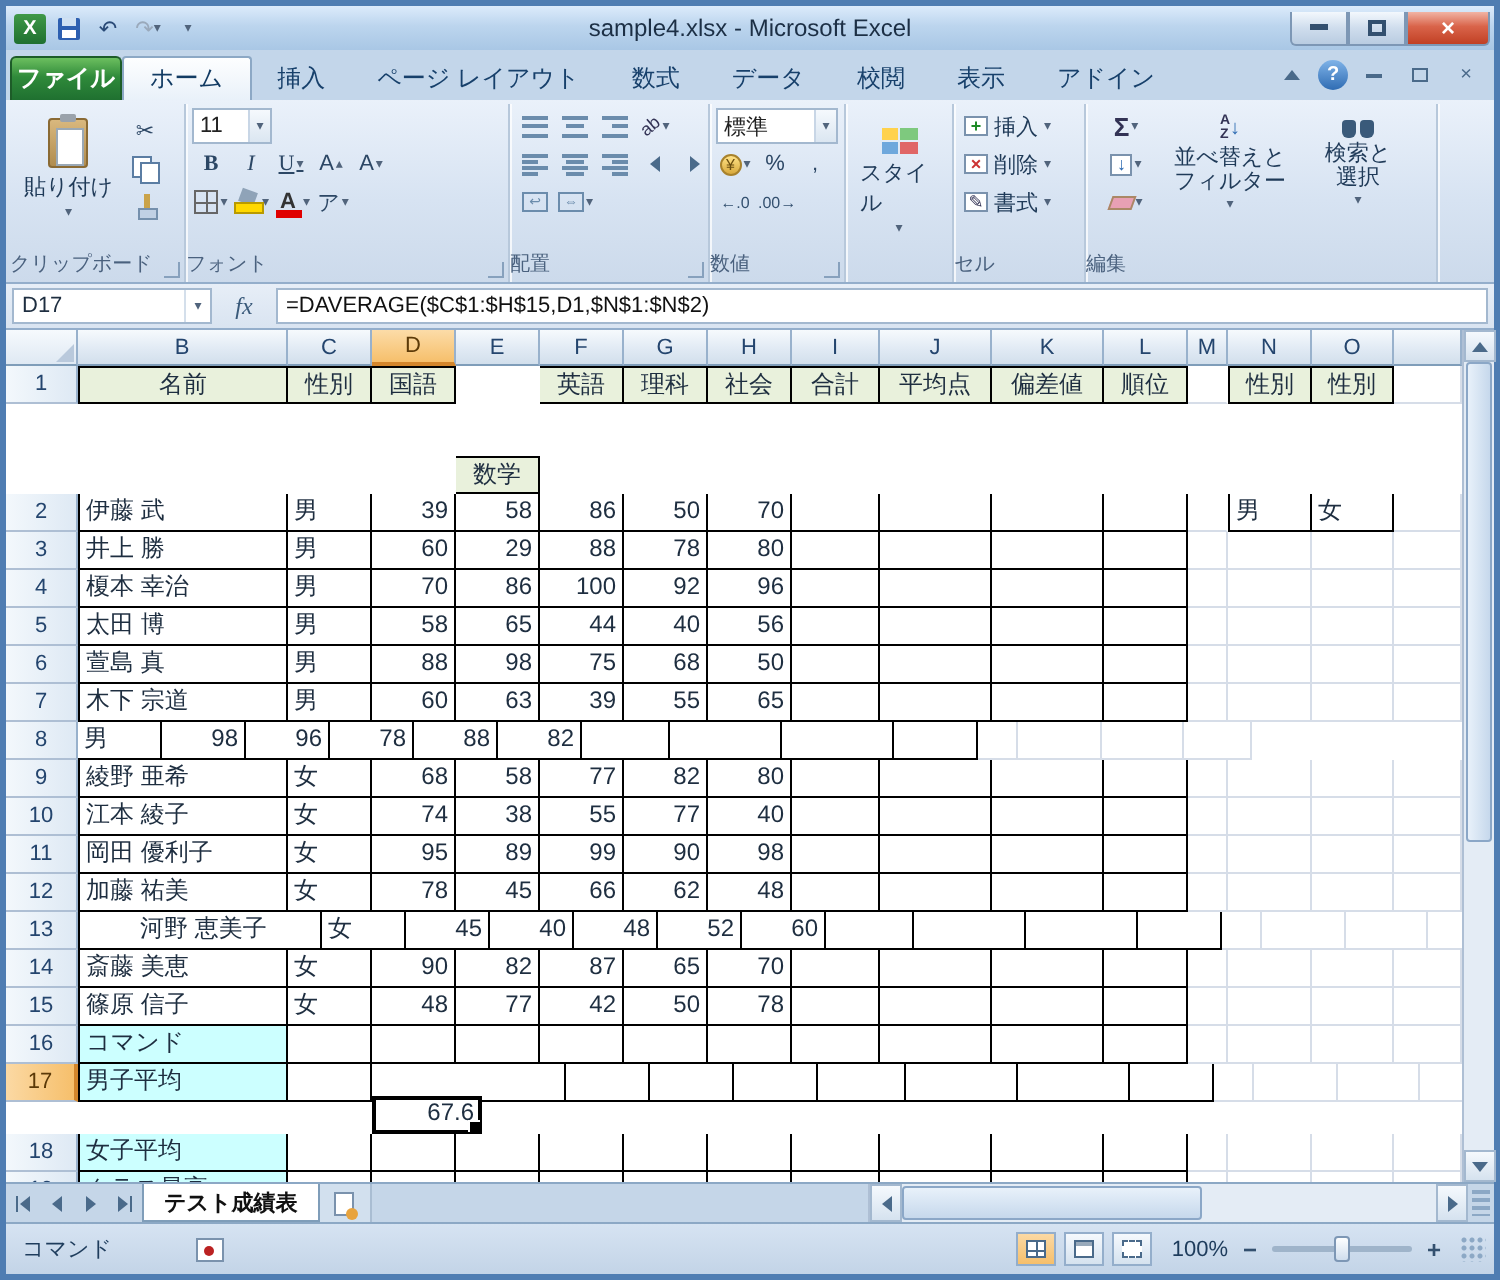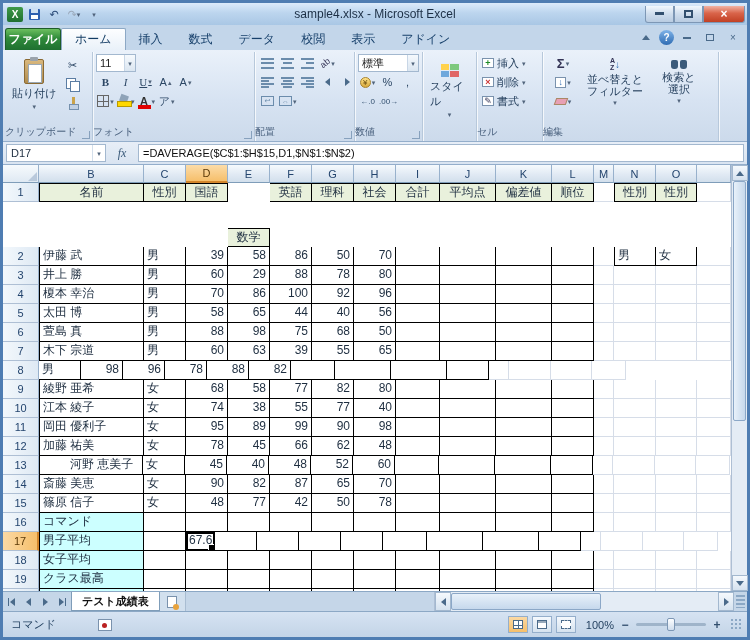--- a/index.html
+++ b/index.html
@@ -192,20 +192,21 @@
       <span class="wbtn close">
           <span>×</span>
         </span>
     </div>
   </div>
 
   <div class="tabrow">
     <div class="file-tab">ファイル</div>
     <div class="rtab active">ホーム</div>
     <div class="rtab">挿入</div>
+    <div class="rtab">ページ レイアウト</div>
     <div class="rtab">数式</div>
     <div class="rtab">データ</div>
     <div class="rtab">校閲</div>
     <div class="rtab">表示</div>
     <div class="rtab">アドイン</div>
     <div class="tabrow-right">
       <span class="swbtn">
           <span class="caret-up"></span>
         </span>
       <span class="helpc">
@@ -716,21 +717,21 @@
           <div class="cell bdr" style="width: 56px;"></div>
           <div class="cell bdr" style="width: 56px;"></div>
           <div class="cell bdr" style="width: 42px;"></div>
           <div class="cell" style="width: 20px;"></div>
           <div class="cell" style="width: 42px;"></div>
           <div class="cell" style="width: 41px;"></div>
           <div class="cell" style="width: 34px;"></div>
         </div>
         <div class="grow">
           <div class="row-hdr">13</div>
-          <div class="cell bdr bl left" style="width: 104px; padding-left: 30px;">河野 恵美子</div>
+          <div class="cell bdr bl left" style="width: 122px; padding-left: 30px;">河野 恵美子</div>
           <div class="cell bdr left" style="width: 42px;">女</div>
           <div class="cell bdr right" style="width: 42px;">45</div>
           <div class="cell bdr right" style="width: 42px;">40</div>
           <div class="cell bdr right" style="width: 42px;">48</div>
           <div class="cell bdr right" style="width: 42px;">52</div>
           <div class="cell bdr right" style="width: 42px;">60</div>
           <div class="cell bdr" style="width: 44px;"></div>
           <div class="cell bdr" style="width: 56px;"></div>
           <div class="cell bdr" style="width: 56px;"></div>
           <div class="cell bdr" style="width: 42px;"></div>
@@ -790,21 +791,21 @@
           <div class="cell bdr" style="width: 42px;"></div>
           <div class="cell" style="width: 20px;"></div>
           <div class="cell" style="width: 42px;"></div>
           <div class="cell" style="width: 41px;"></div>
           <div class="cell" style="width: 34px;"></div>
         </div>
         <div class="grow">
           <div class="row-hdr selhdr">17</div>
           <div class="cell bdr bl left cyan" style="width: 105px;">男子平均</div>
           <div class="cell bdr" style="width: 42px;"></div>
-          <div class="cell bdr right selcell" style="width: 29px;">67.6</div>
+          <div class="cell bdr right selcell" style="width: 55px; margin-top: 16px;">67.6</div>
           <div class="cell bdr" style="width: 42px;"></div>
           <div class="cell bdr" style="width: 42px;"></div>
           <div class="cell bdr" style="width: 42px;"></div>
           <div class="cell bdr" style="width: 42px;"></div>
           <div class="cell bdr" style="width: 44px;"></div>
           <div class="cell bdr" style="width: 56px;"></div>
           <div class="cell bdr" style="width: 56px;"></div>
           <div class="cell bdr" style="width: 42px;"></div>
           <div class="cell" style="width: 20px;"></div>
           <div class="cell" style="width: 42px;"></div>

